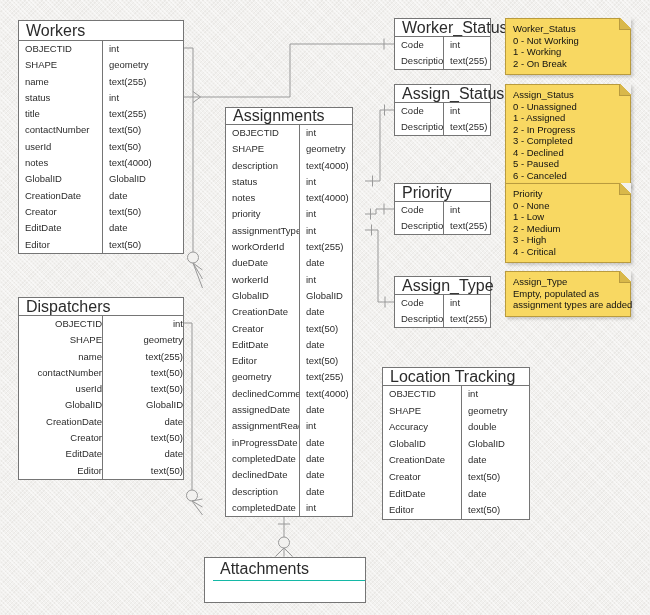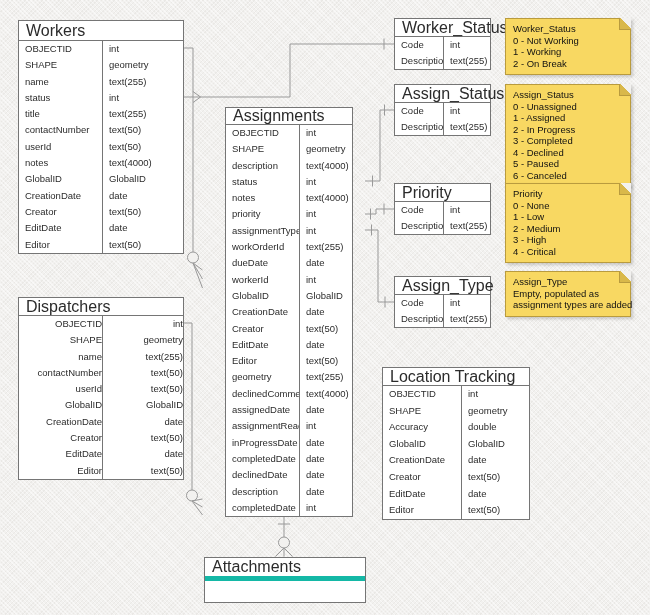--- a/index.html
+++ b/index.html
@@ -395,21 +395,21 @@
           <span class="c2">date</span>
         </div>
         <div class="trow">
           <span class="c1">Editor</span>
           <span class="c2">text(50)</span>
         </div>
       </div>
   </div>
 
   <div class="tbl" style="left:204px; top:557px; width:162px;">
-    <div class="tbl-title" style="height:23px; border-bottom:5px solid #14b8a6;">Attachments</div>
+    <div class="tbl-title" style="height:23px; border-bottom:1px solid #14b8a6;margin-left:8px;">Attachments</div>
     <div style="height:21px"></div>
   </div>
 
   <div class="note" style="left:505px; top:18px; width:126px;">
     <span class="fold"></span>
     <div class="note-title">Worker_Status</div>
     <div>
         <div class="note-line">0 - Not Working</div>
         <div class="note-line">1 - Working</div>
         <div class="note-line">2 - On Break</div>

